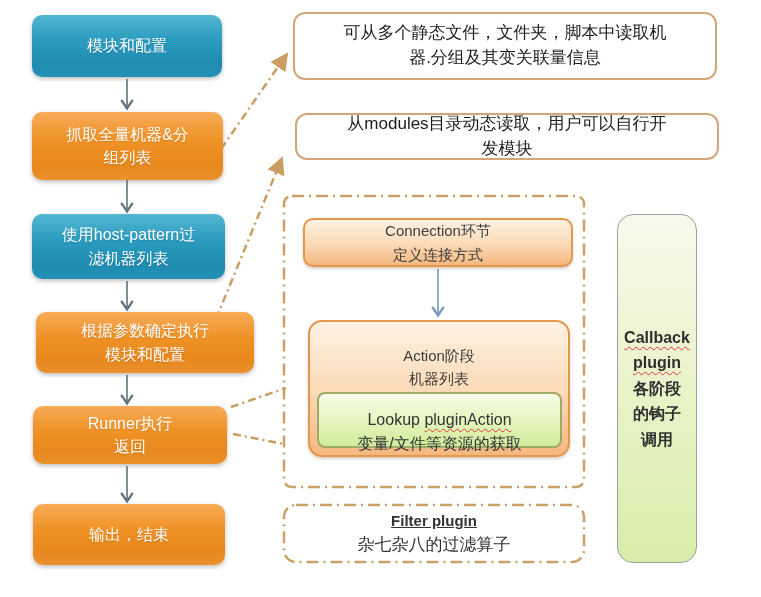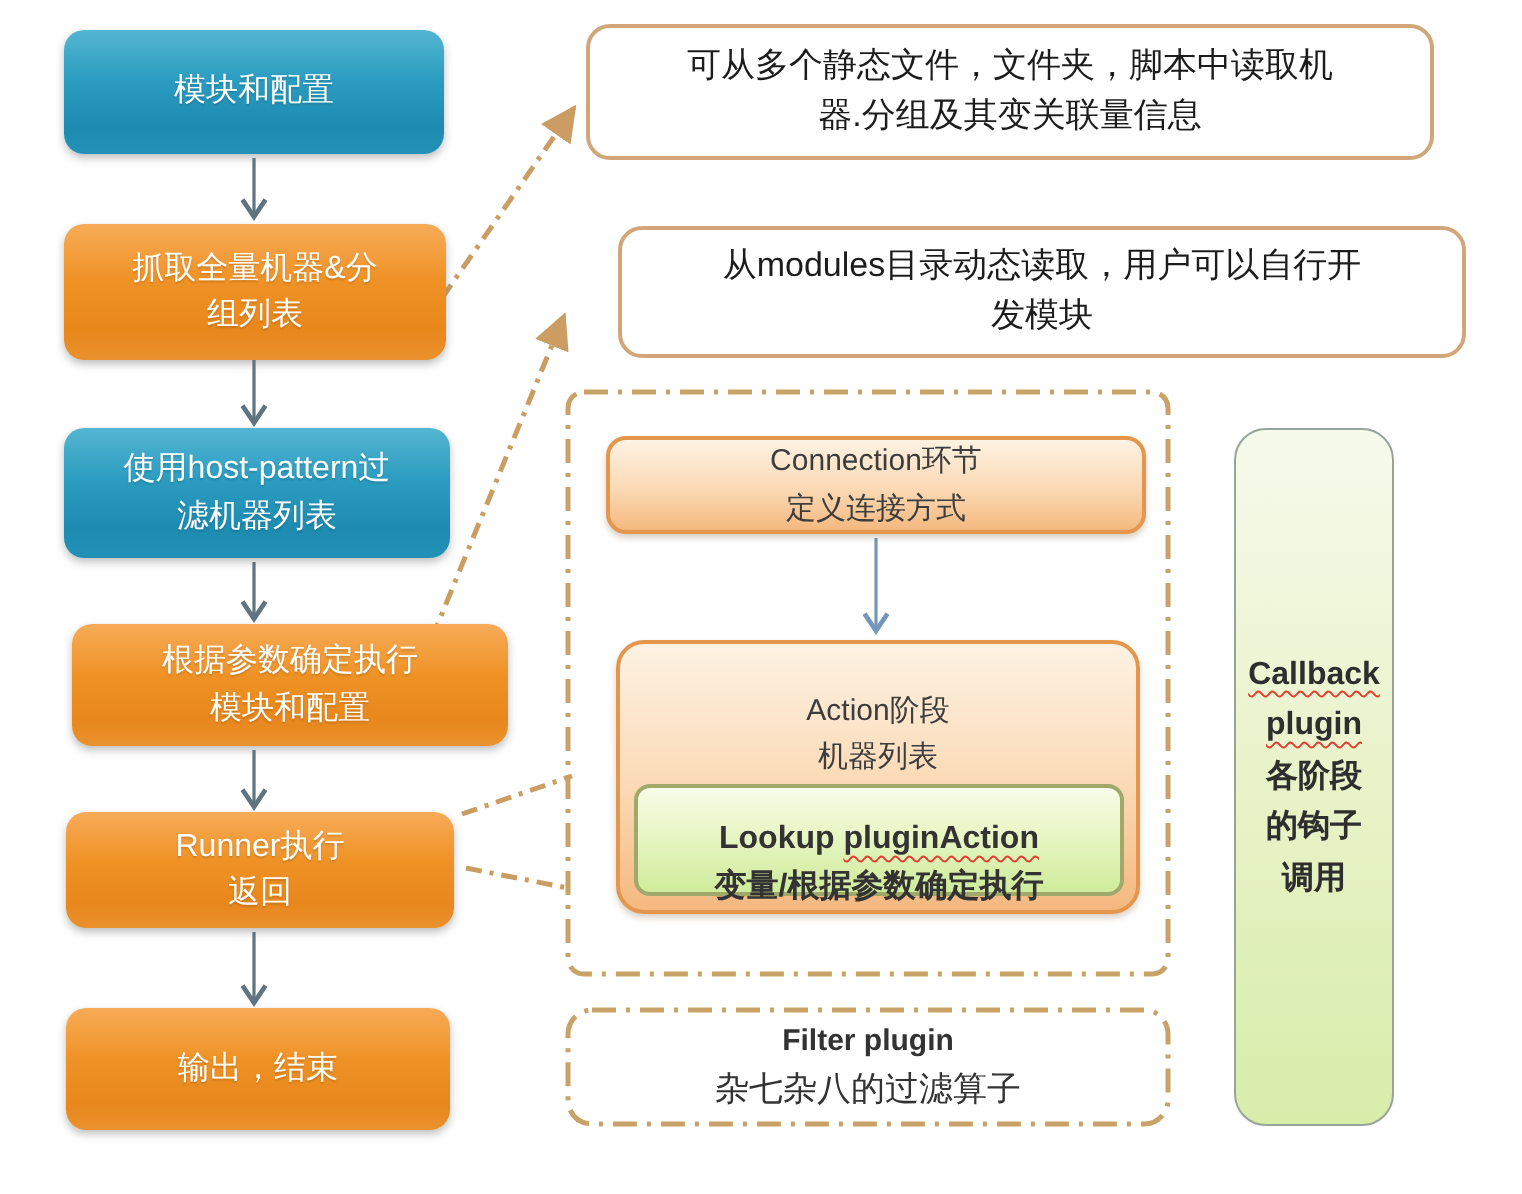--- a/index.html
+++ b/index.html
@@ -24,32 +24,32 @@
     color:#1c1c1c;font-size:17px;line-height:1.45;
   }
   .peach{
     border:2px solid #e4964d;color:#3d3d3d;font-size:15px;line-height:1.55;
     background:linear-gradient(180deg,#fdf2e3 0%,#fbd9b4 55%,#f4b87f 100%);
     box-shadow:0 2px 3px rgba(150,120,90,.35);
   }
   #connection-box{border-radius:10px;}
   #action-box{border-radius:14px;align-items:flex-start;padding-top:22px;}
   .greenbox{
-    border:2px solid #a0a86a;border-radius:8px;color:#333333;font-weight:bold;
+    border:2px solid #a0a86a;border-radius:8px;color:#333333;font-weight:normal;
     font-size:16px;line-height:1.5;
     background:linear-gradient(180deg,#f7fce8 0%,#e8f6c4 45%,#cfeb9b 100%);
     flex-direction:column;
   }
   #callback-box{
     border:1px solid #98a49a;border-radius:16px;color:#2e2e2e;font-weight:bold;
     font-size:16px;line-height:1.6;flex-direction:column;
     background:linear-gradient(180deg,#f6faec 0%,#e9f3c9 50%,#d8edaa 100%);
   }
   #filter-box{color:#333333;font-size:17px;line-height:1.5;flex-direction:column;}
-  #filter-box .ttl{font-weight:bold;font-size:15px;}
+  #filter-box .ttl{font-weight:bold;font-size:15px;text-decoration:underline;}
   .squiggle{
     text-decoration:underline;
     text-decoration-style:wavy;
     text-decoration-color:#e03c31;
     text-decoration-thickness:1px;
     text-underline-offset:3px;
   }
 </style>
 </head>
 <body>
@@ -92,34 +92,34 @@
   <div class="node step blue" style="left:32px;top:214px;width:193px;height:65px;">使用host-pattern过
 滤机器列表</div>
   <div class="node step orange" style="left:36px;top:312px;width:218px;height:61px;">根据参数确定执行
 模块和配置</div>
   <div class="node step orange" style="left:33px;top:406px;width:194px;height:58px;">Runner执行
 返回</div>
   <div class="node step orange" style="left:33px;top:504px;width:192px;height:61px;">输出，结束</div>
 
   <div class="node annotation" style="left:293px;top:12px;width:424px;height:68px;">可从多个静态文件，文件夹，脚本中读取机
 器.分组及其变关联量信息</div>
-  <div class="node annotation" style="left:309px;top:113px;width:424px;height:66px;">从modules目录动态读取，用户可以自行开
+  <div class="node annotation" style="left:295px;top:113px;width:424px;height:47px;">从modules目录动态读取，用户可以自行开
 发模块</div>
 
   <div class="node peach" id="connection-box" style="left:303px;top:218px;width:270px;height:49px;">Connection环节
 定义连接方式</div>
 
   <div class="node peach" id="action-box" style="left:308px;top:320px;width:262px;height:137px;">Action阶段
 机器列表</div>
 
   <div class="node greenbox" style="left:317px;top:392px;width:245px;height:56px;">
     <div>
       <span>Lookup</span><span> </span><span class="squiggle">pluginAction</span>
     </div>
-    <div>变量/根据参数确定执行</div>
+    <div>变量/文件等资源的获取</div>
   </div>
 
   <div class="node" id="filter-box" style="left:284px;top:505px;width:300px;height:57px;">
     <div class="ttl">Filter plugin</div>
     <div>杂七杂八的过滤算子</div>
   </div>
 
   <div class="node" id="callback-box" style="left:617px;top:214px;width:80px;height:349px;">
     <div class="squiggle">Callback</div>
     <div class="squiggle">plugin</div>

